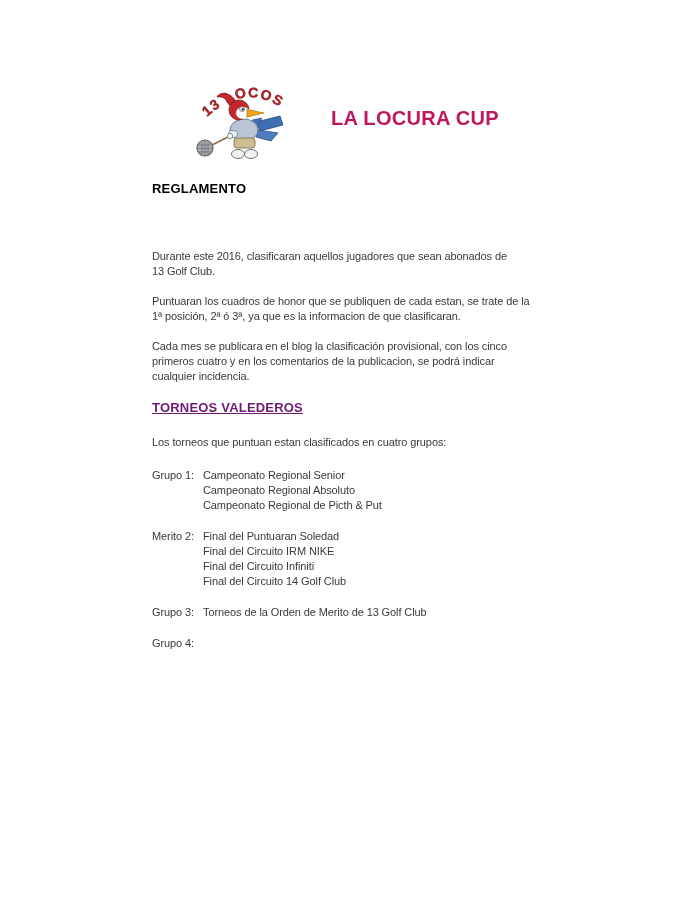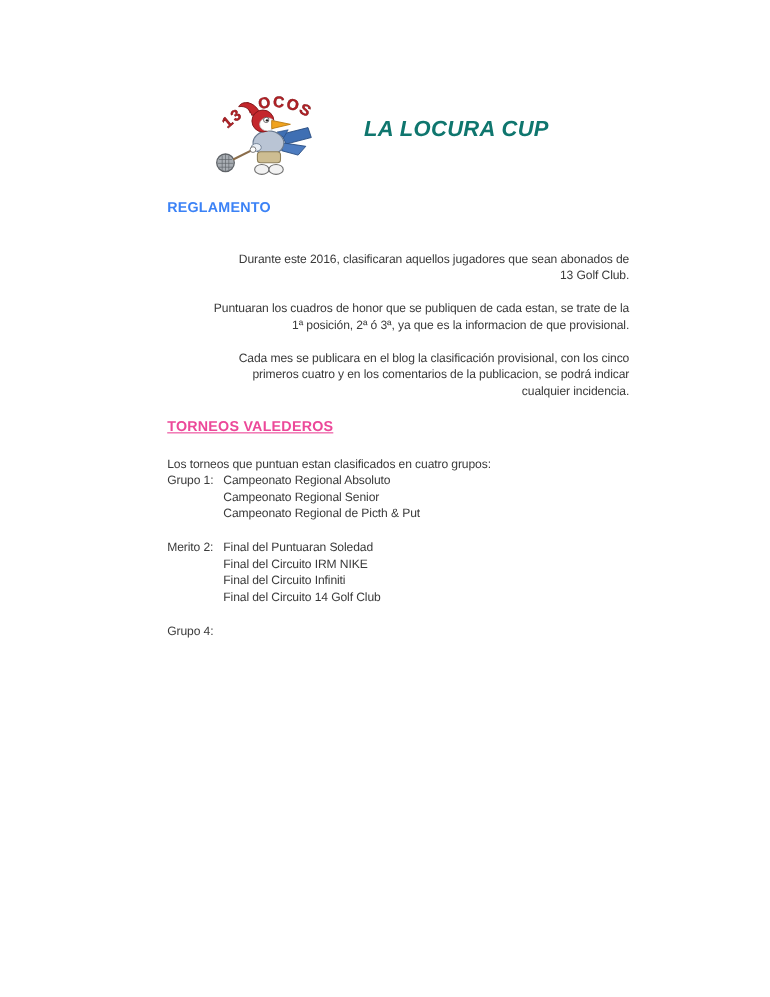--- a/index.html
+++ b/index.html
@@ -11,41 +11,40 @@
   }
   .page {
     position:absolute; left:0; top:0; width:700px; height:906px;
     background:#ffffff;
   }
 
   
   .logo-wrap { position:absolute; left:190px; top:84px; width:112px; height:86px; }
   .doc-title {
     position:absolute; left:331px; top:107px;
-    font-size:20px; font-weight:bold; color:#0f766e; letter-spacing:0.3px;
+    font-size:20px; font-weight:bold; color:#be185d; letter-spacing:0.3px;
     white-space:nowrap;
-    font-style:italic;
   }
 
   
   .doc {
     position:absolute; left:152px; top:181px; width:420px;
     color:#3a3a3a; font-size:11px; line-height:15px; letter-spacing:-0.1px;
   }
   .doc-heading {
-    font-size:13px; line-height:16px; font-weight:bold; color:#3b82f6;
-    letter-spacing:0.2px; margin-bottom:32px;
+    font-size:13px; line-height:16px; font-weight:bold; color:#000000;
+    letter-spacing:0.2px; margin-bottom:52px;
   }
-  .para { margin-bottom:15px;text-align:right; }
+  .para { margin-bottom:15px; }
   .section-heading {
-    font-size:13px; line-height:16px; font-weight:bold; color:#ec4899;
+    font-size:13px; line-height:16px; font-weight:bold; color:#701a75;
     letter-spacing:0.2px; text-decoration:underline;
     margin-top:16px; margin-bottom:19px;
   }
-  .intro { }
+  .intro { margin-bottom:18px; }
   .group { display:flex; margin-bottom:16px; }
   .group-label { flex:none; width:51px; }
   .group-items { flex:1; }
 </style>
 </head>
 <body>
 
 <div class="page">
 
   <div class="logo-wrap">
@@ -101,51 +100,57 @@
 
     <div class="doc-heading">REGLAMENTO</div>
 
     <p class="para">
       <span>Durante este 2016, clasificaran aquellos jugadores que sean abonados de</span><br>
       <span>13 Golf Club.</span>
     </p>
 
     <p class="para">
       <span>Puntuaran los cuadros de honor que se publiquen de cada estan, se trate de la</span><br>
-      <span>1ª posición, 2ª ó 3ª, ya que es la informacion de que provisional.</span>
+      <span>1ª posición, 2ª ó 3ª, ya que es la informacion de que clasificaran.</span>
     </p>
 
     <p class="para">
       <span>Cada mes se publicara en el blog la clasificación provisional, con los cinco</span><br>
       <span>primeros cuatro y en los comentarios de la publicacion, se podrá indicar</span><br>
       <span>cualquier incidencia.</span>
     </p>
 
     <div class="section-heading">TORNEOS VALEDEROS</div>
 
     <div class="intro">Los torneos que puntuan estan clasificados en cuatro grupos:</div>
 
     <div class="group">
       <div class="group-label">Grupo 1:</div>
       <div class="group-items">
+        <div>Campeonato Regional Senior</div>
         <div>Campeonato Regional Absoluto</div>
-        <div>Campeonato Regional Senior</div>
         <div>Campeonato Regional de Picth &amp; Put</div>
       </div>
     </div>
 
     <div class="group">
       <div class="group-label">Merito 2:</div>
       <div class="group-items">
         <div>Final del Puntuaran Soledad</div>
         <div>Final del Circuito IRM NIKE</div>
         <div>Final del Circuito Infiniti</div>
         <div>Final del Circuito 14 Golf Club</div>
       </div>
     </div>
 
+    <div class="group">
+      <div class="group-label">Grupo 3:</div>
+      <div class="group-items">
+        <div>Torneos de la Orden de Merito de 13 Golf Club</div>
+      </div>
+    </div>
 
     <div class="group">
       <div class="group-label">Grupo 4:</div>
     </div>
 
   </div>
 </div>
 
 </body></html>

